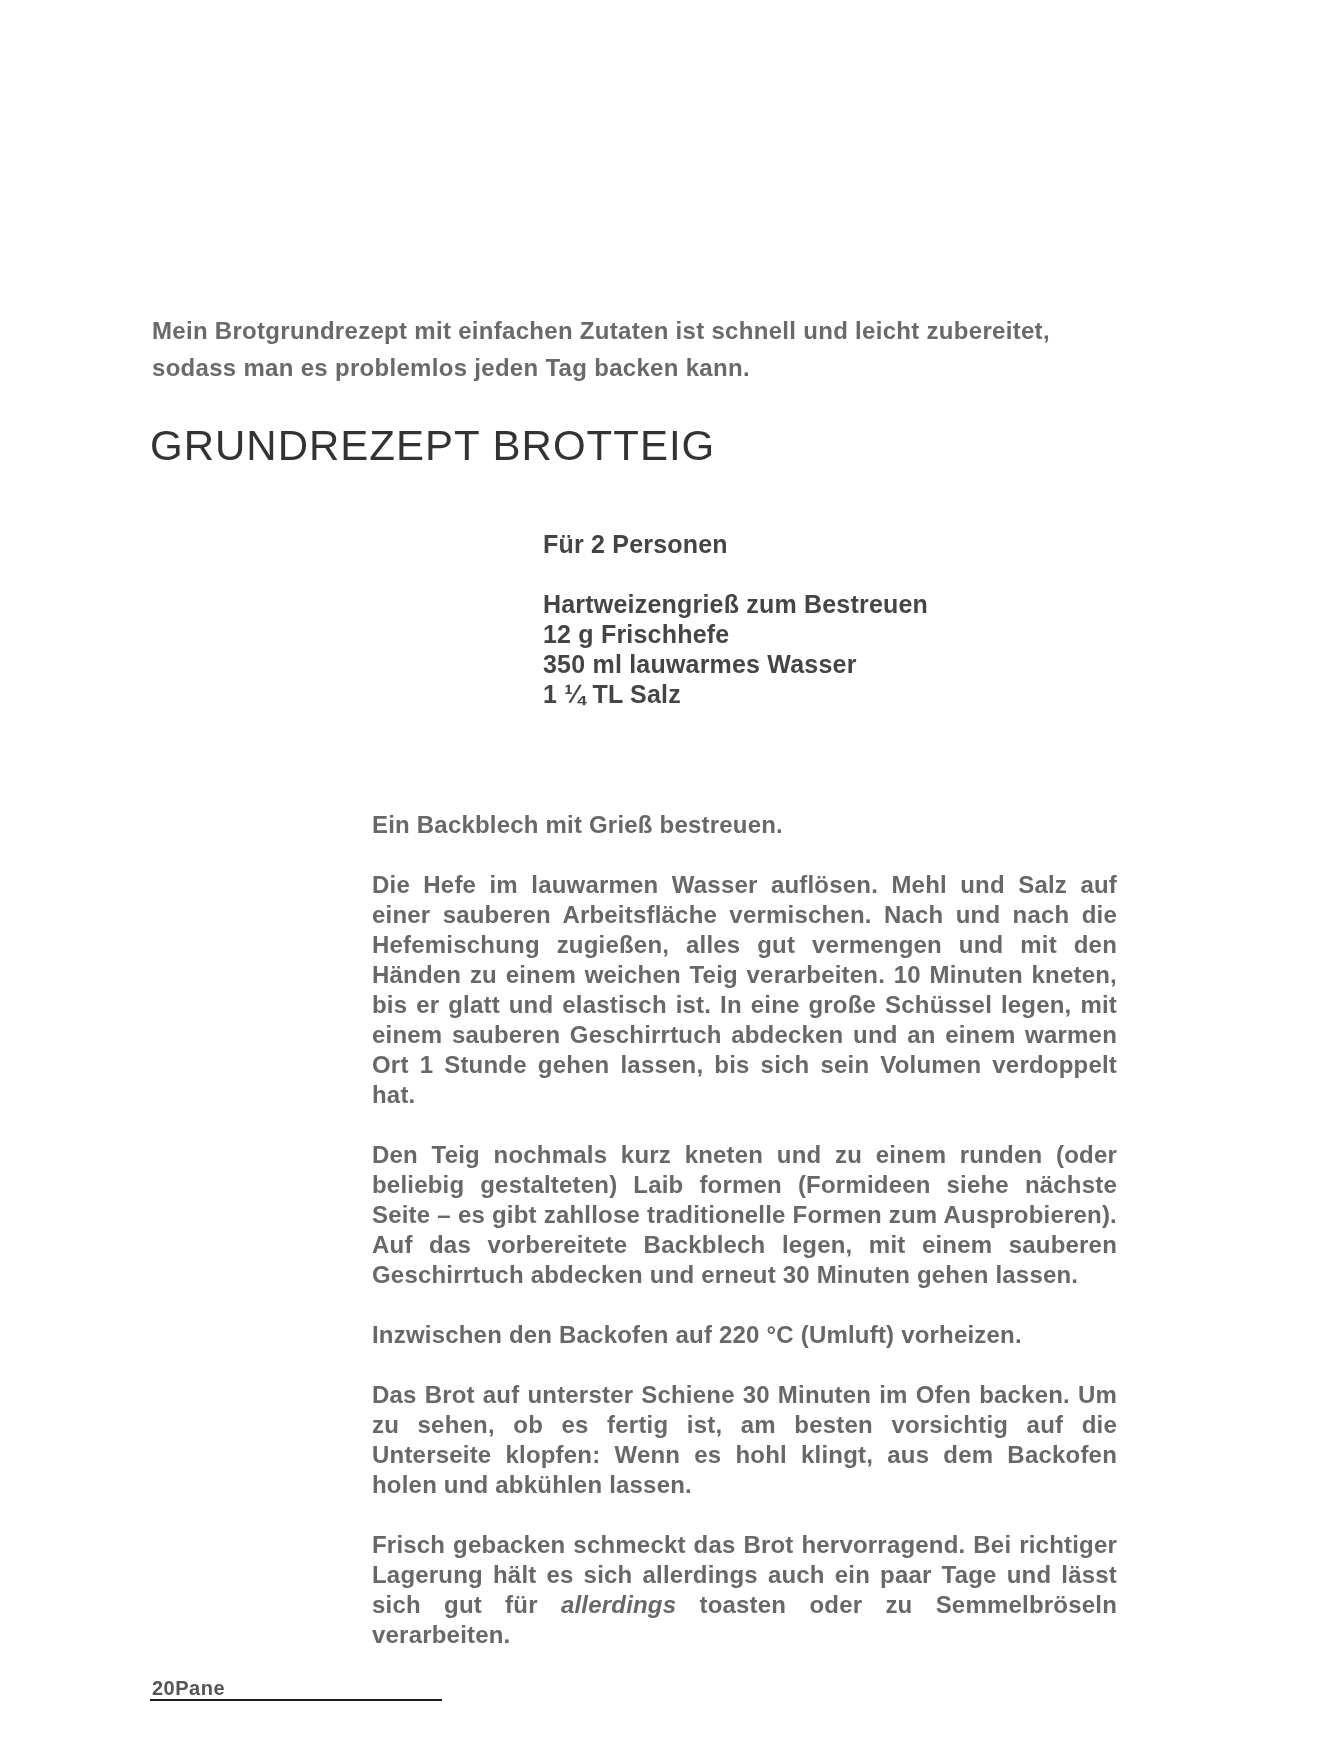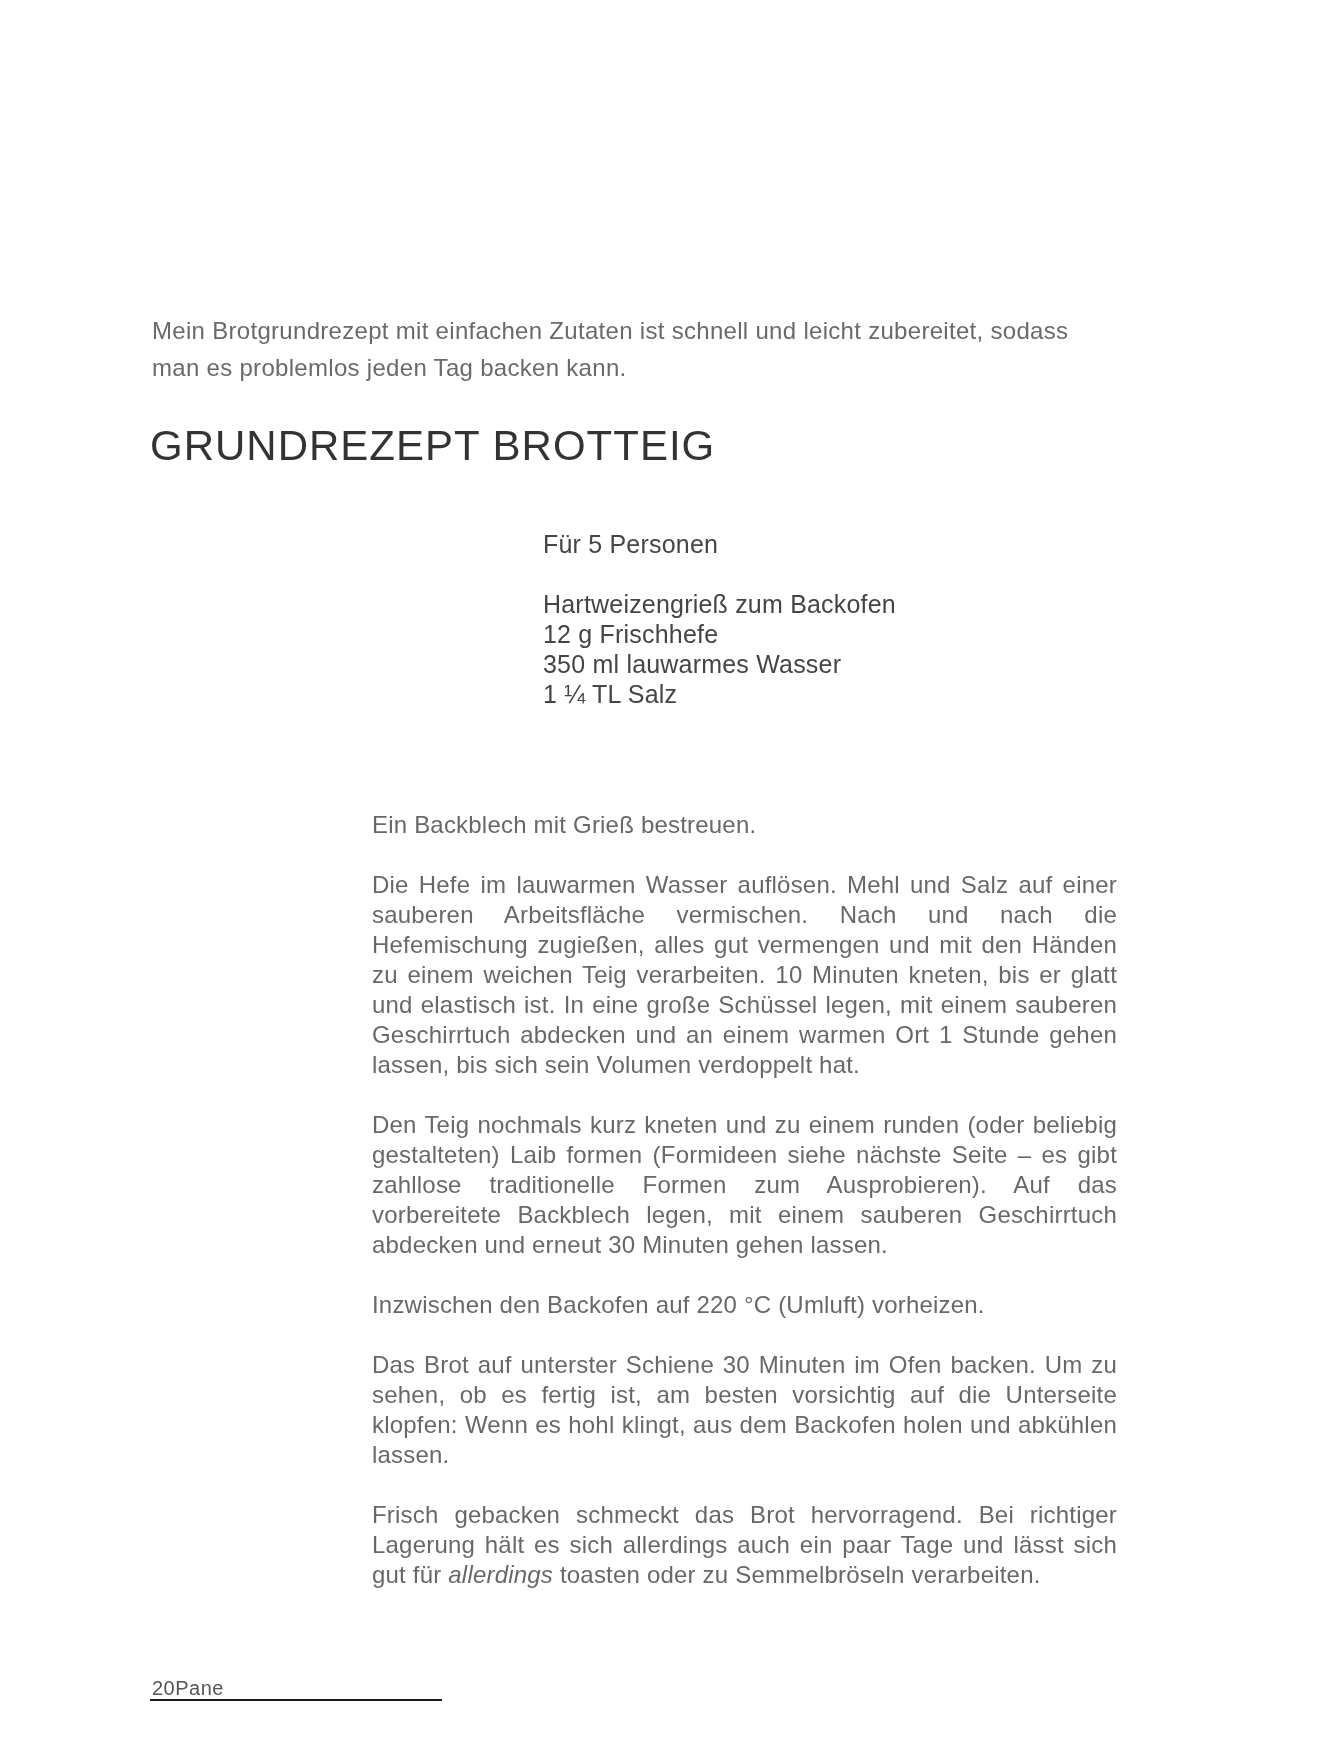--- a/index.html
+++ b/index.html
@@ -1,15 +1,15 @@
 <!DOCTYPE html>
 <html><head>
 <meta charset="utf-8">
 <style>
-  * { margin: 0; padding: 0; box-sizing: border-box; }
+  * { margin: 0; padding: 0; box-sizing: border-box; font-weight: bold; }
   html, body { background: #ffffff; }
   .page {
     position: relative;
     width: 1338px;
     height: 1742px;
     background: #ffffff;
     overflow: hidden;
     font-family: "Liberation Sans", "DejaVu Sans", sans-serif;
     font-weight: 300;
   }
@@ -82,23 +82,23 @@
 </head>
 <body>
 
 <div class="page">
 
   <p class="intro">Mein Brotgrundrezept mit einfachen Zutaten ist schnell und leicht zubereitet, sodass man es problemlos jeden Tag backen kann.</p>
 
   <h1 class="title">GRUNDREZEPT BROTTEIG</h1>
 
   <div class="meta">
-    <p class="servings">Für 5 Personen</p>
+    <p class="servings">Für 2 Personen</p>
     <ul class="ingredients">
-      <li>Hartweizengrieß zum Backofen</li>
+      <li>Hartweizengrieß zum Bestreuen</li>
       <li>12 g Frischhefe</li>
       <li>350 ml lauwarmes Wasser</li>
       <li>1 ¼ TL Salz</li>
     </ul>
   </div>
 
   <div class="steps">
     <p>Ein Backblech mit Grieß bestreuen.</p>
     <p>Die Hefe im lauwarmen Wasser auflösen. Mehl und Salz auf einer sauberen Arbeitsfläche vermischen. Nach und nach die Hefemischung zugießen, alles gut vermengen und mit den Händen zu einem weichen Teig verarbeiten. 10 Minuten kneten, bis er glatt und elastisch ist. In eine große Schüssel legen, mit einem sauberen Geschirrtuch abdecken und an einem warmen Ort 1 Stunde gehen lassen, bis sich sein Volumen verdoppelt hat.</p>
     <p>Den Teig nochmals kurz kneten und zu einem runden (oder beliebig gestalteten) Laib formen (Formideen siehe nächste Seite – es gibt zahllose traditionelle Formen zum Ausprobieren). Auf das vorbereitete Backblech legen, mit einem sauberen Geschirrtuch abdecken und erneut 30 Minuten gehen lassen.</p>

